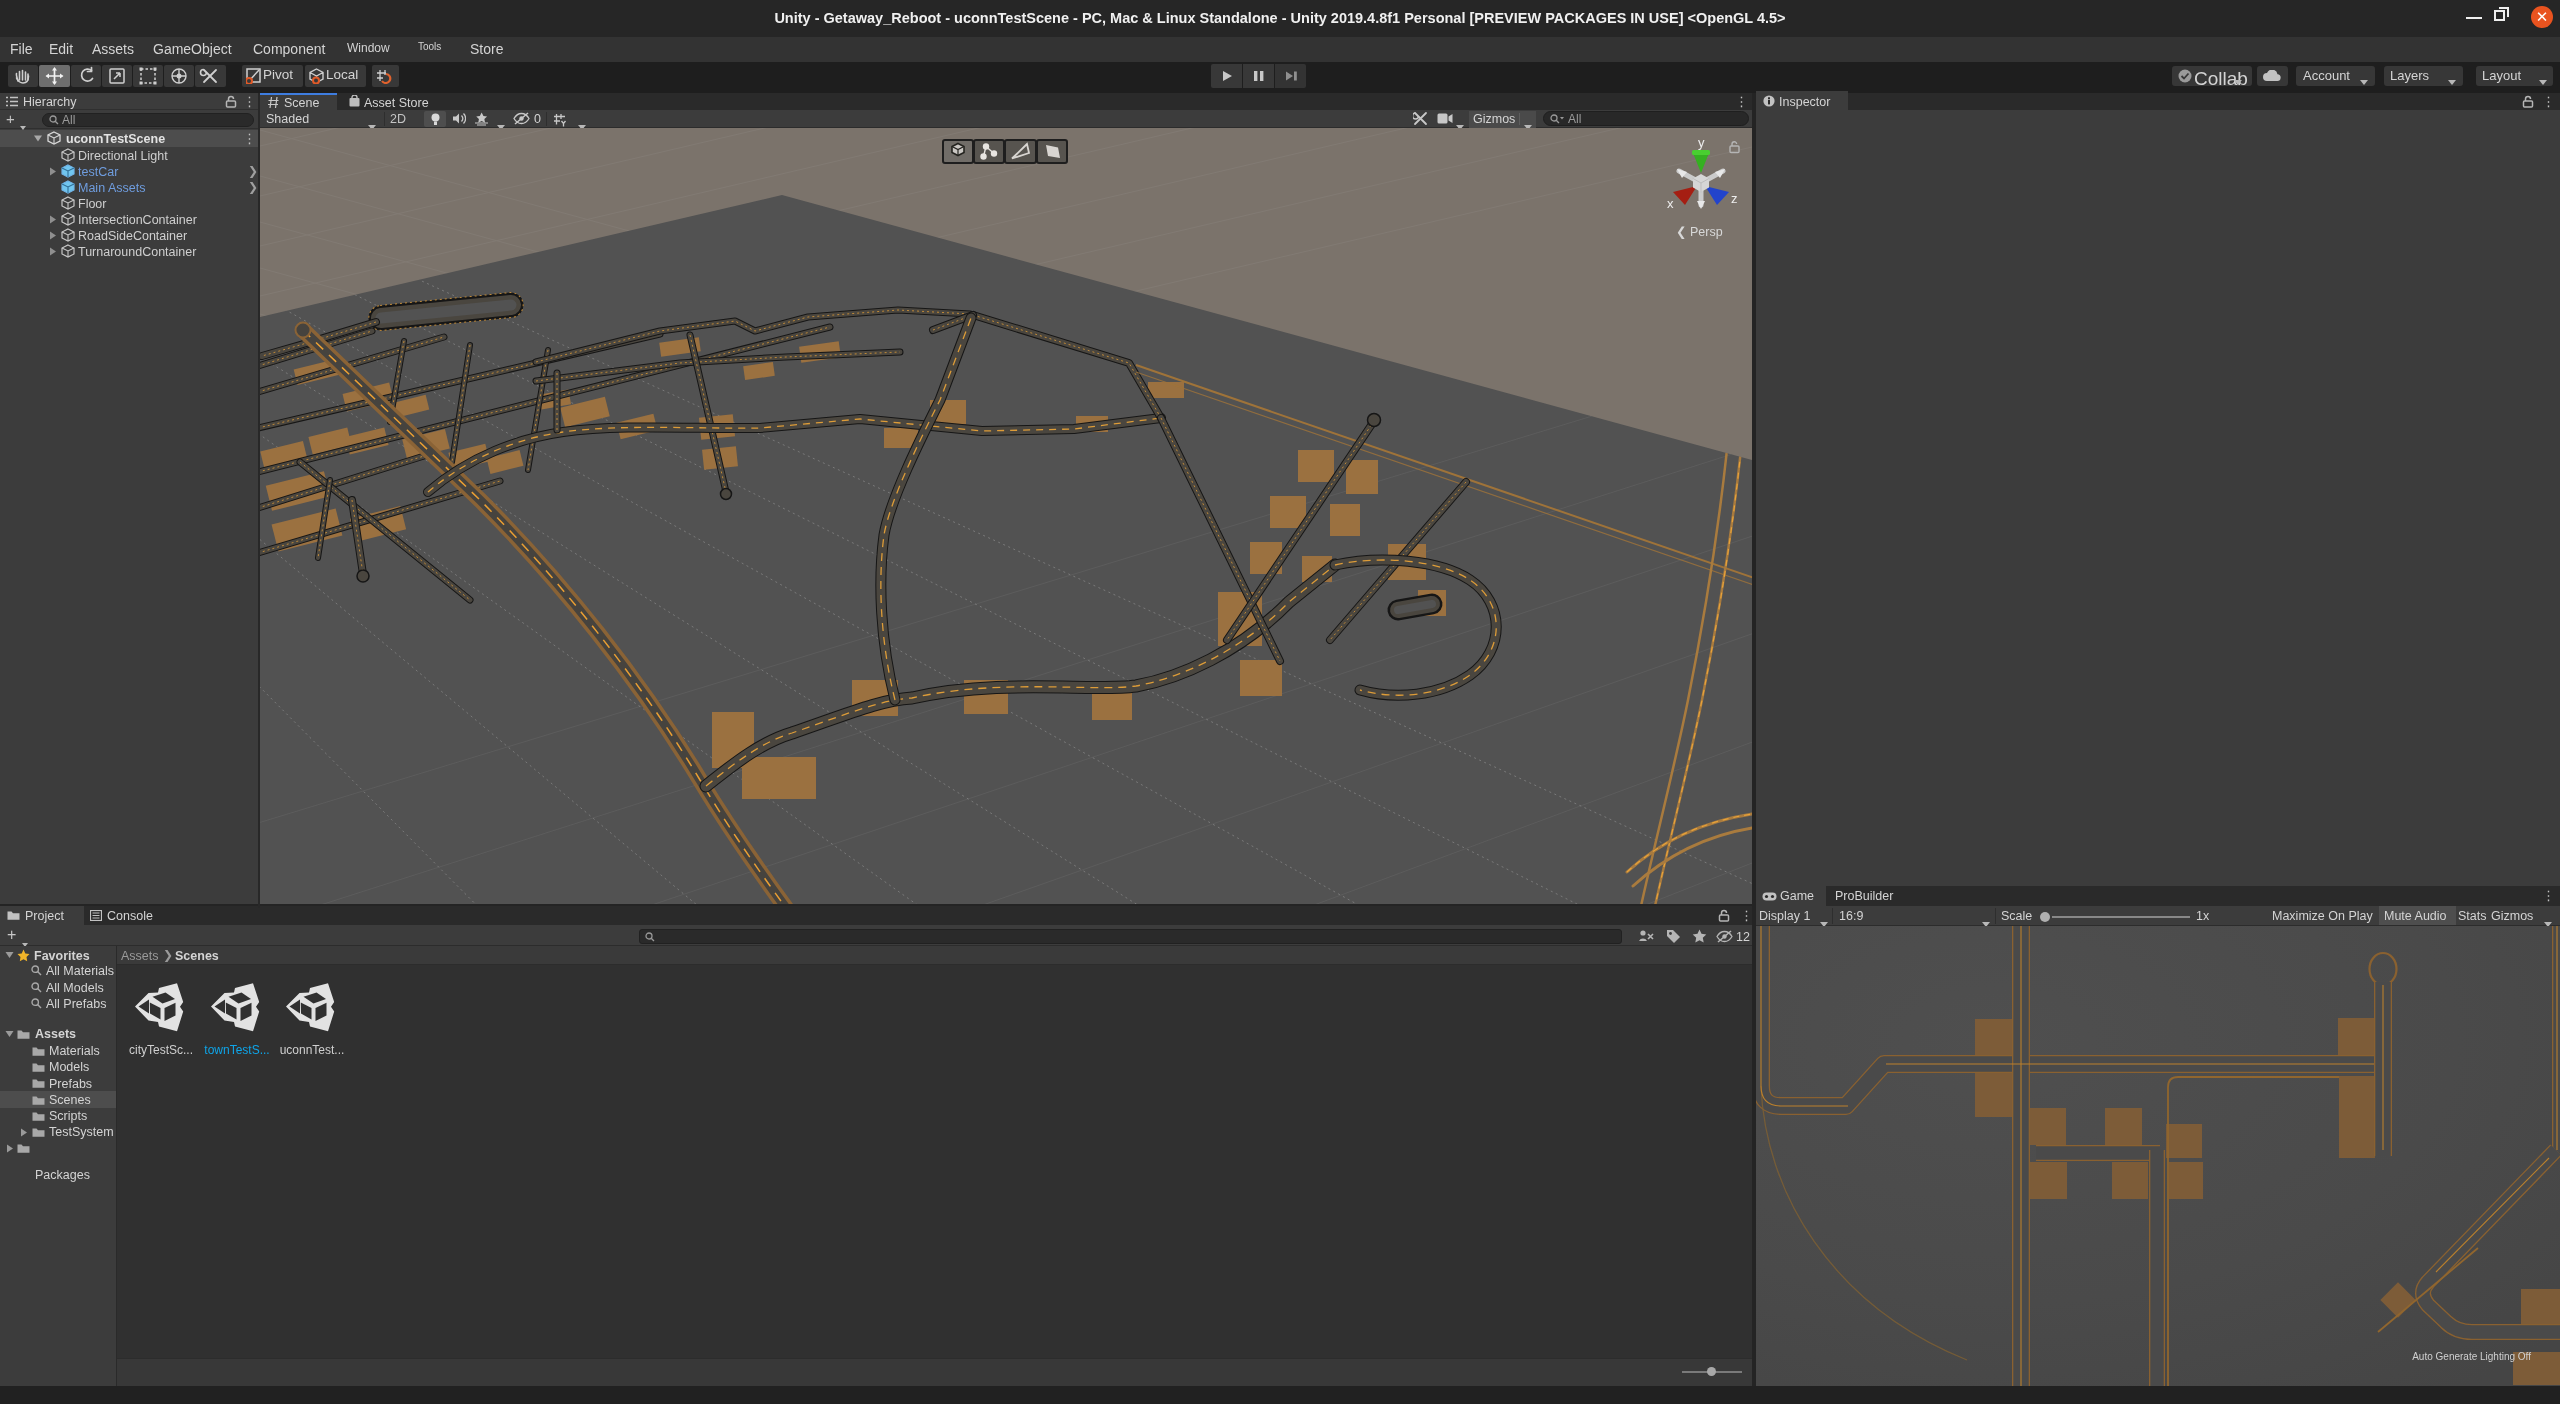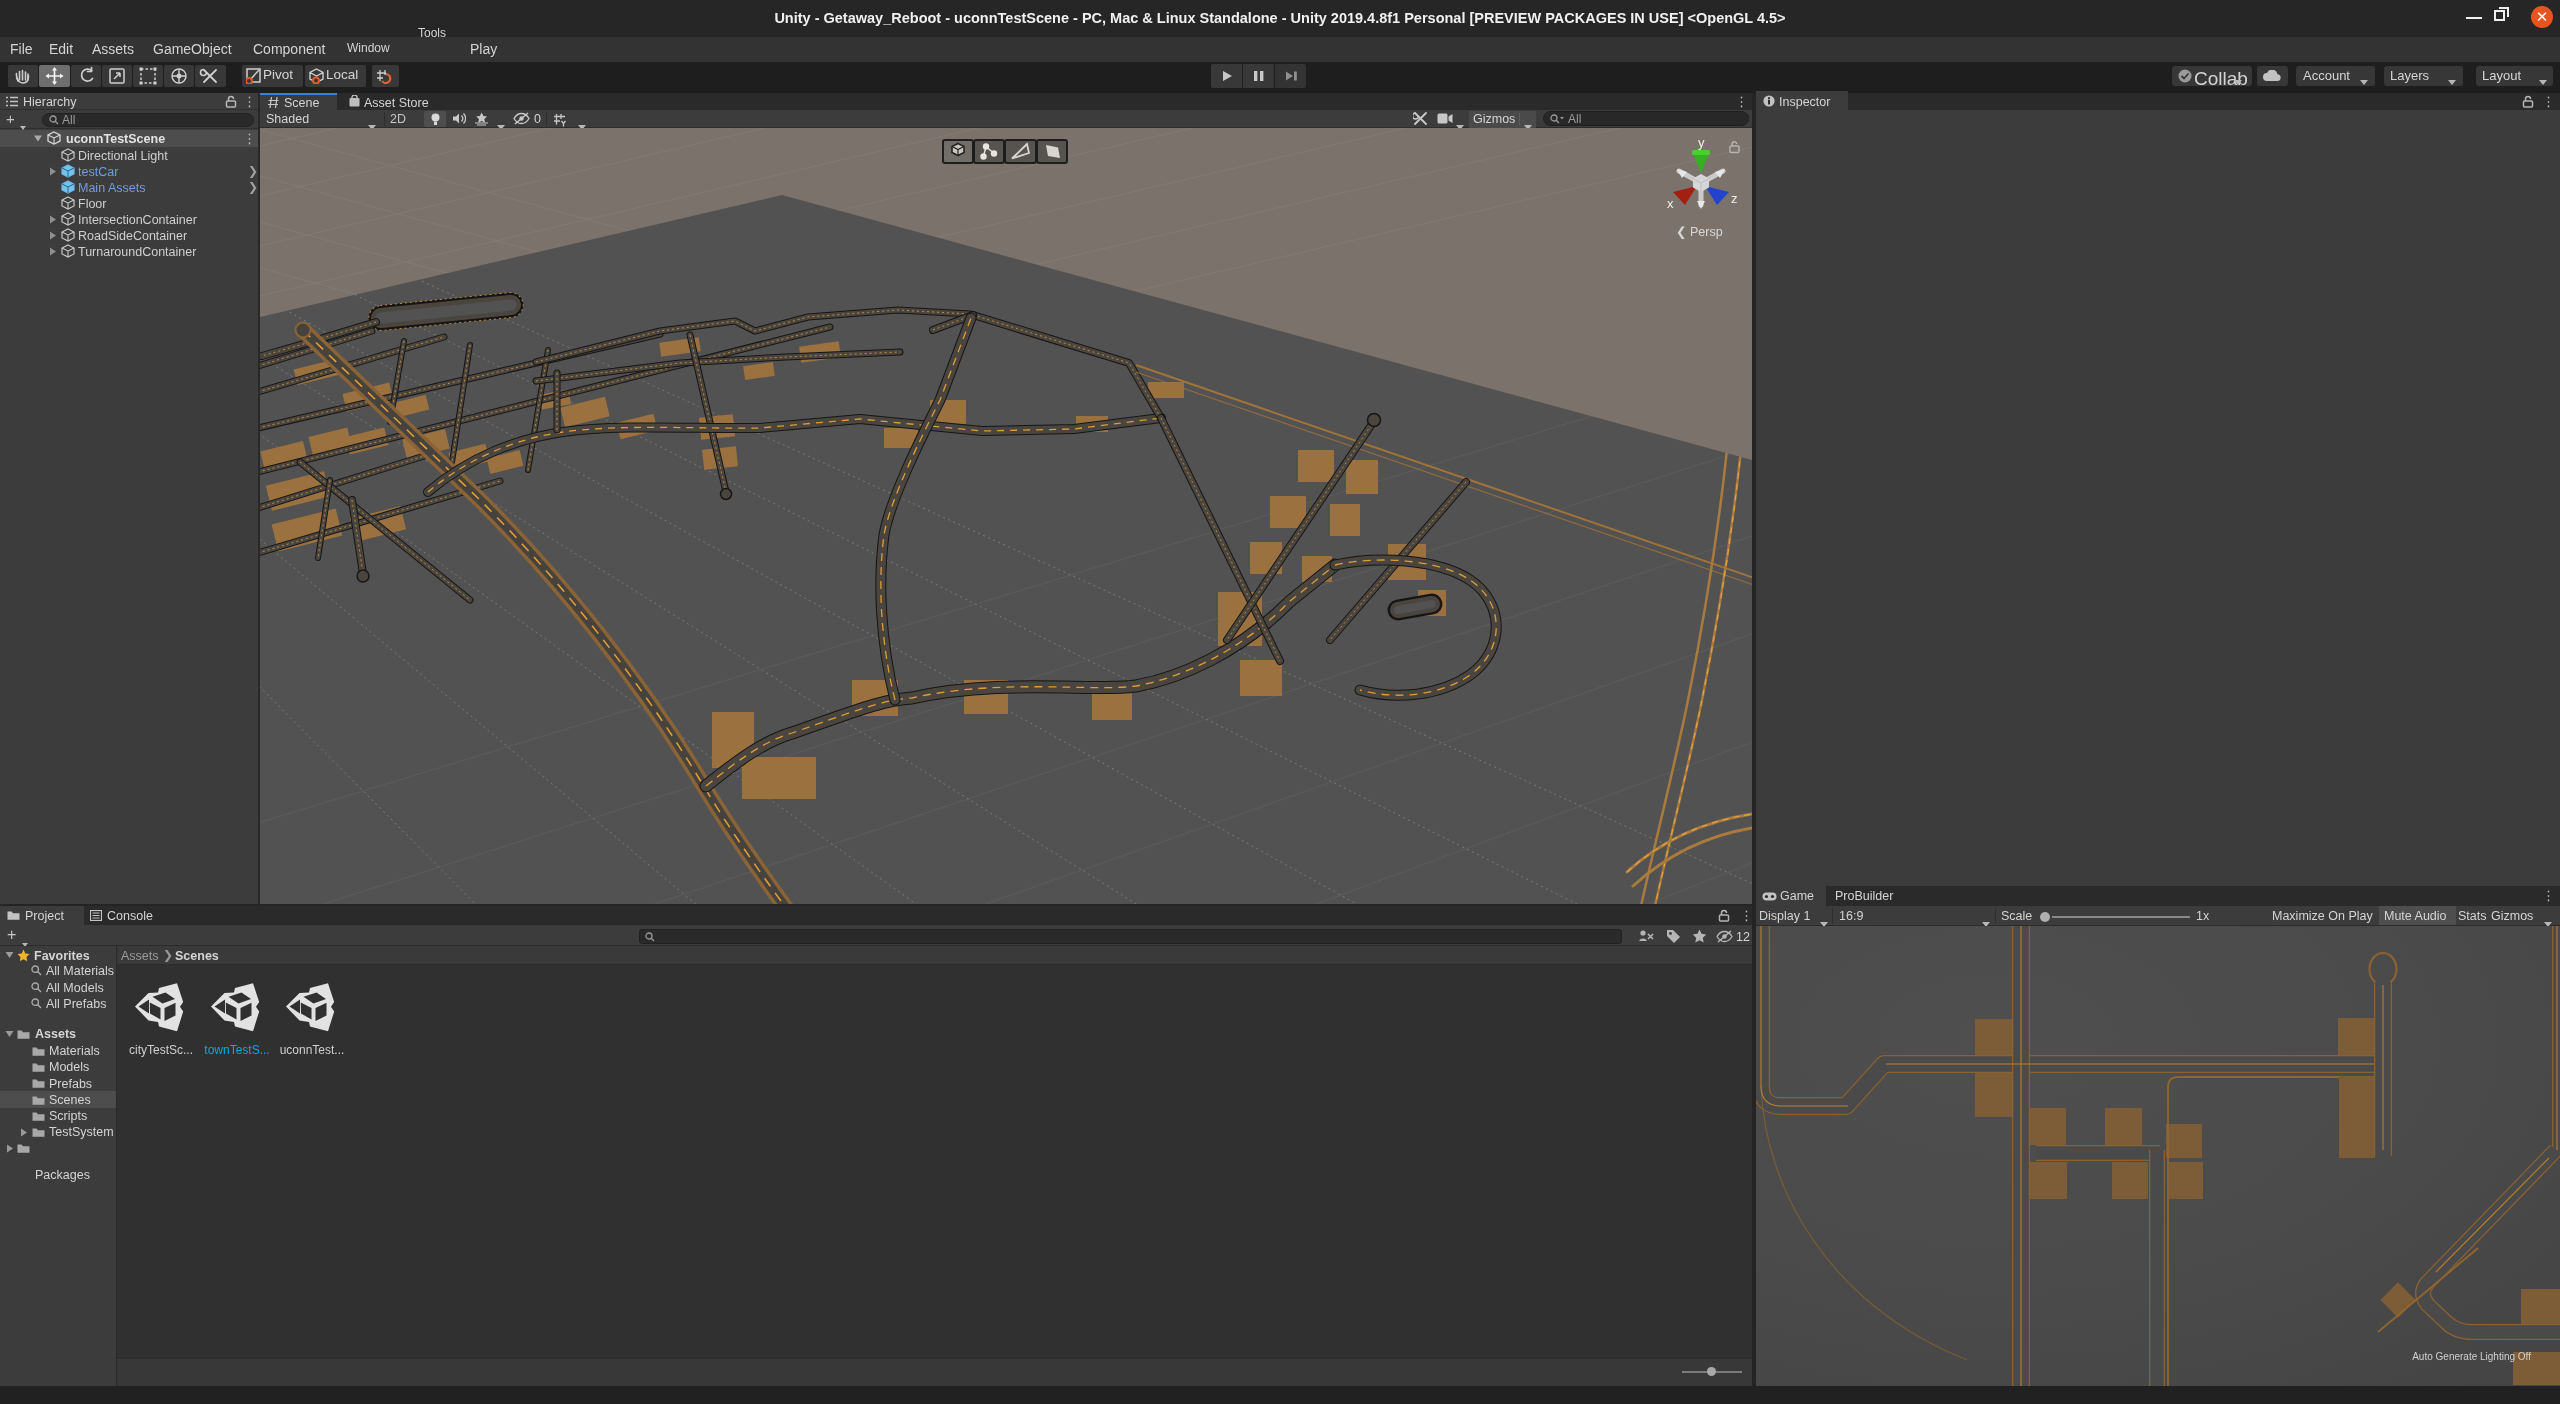--- a/index.html
+++ b/index.html
@@ -23,22 +23,22 @@
 <div class="abs" style="left:2531px;top:6px;width:22px;height:22px;border-radius:50%;background:#e9531f;color:#fff;
   text-align:center;line-height:21px;font-size:15px;">✕</div>
 
 <div class="abs" style="left:0;top:37px;width:2560px;height:25px;background:#333333;"></div>
 <div class="abs txt" style="top:41px;left:10px;font-size:14px;">File</div>
 <div class="abs txt" style="top:41px;left:49px;font-size:14px;">Edit</div>
 <div class="abs txt" style="top:41px;left:92px;font-size:14px;">Assets</div>
 <div class="abs txt" style="top:41px;left:153px;font-size:14px;">GameObject</div>
 <div class="abs txt" style="top:41px;left:253px;font-size:14px;">Component</div>
 <div class="abs txt" style="top:41px;left:347px;font-size:12px;">Window</div>
-<div class="abs txt" style="top:26px;left:418px;font-size:12px;">Tools</div>
-<div class="abs txt" style="top:41px;left:470px;font-size:14px;">Play</div>
+<div class="abs txt" style="top:41px;left:418px;font-size:10px;">Tools</div>
+<div class="abs txt" style="top:41px;left:470px;font-size:14px;">Store</div>
 
 <div class="abs" style="left:0;top:62px;width:2560px;height:31px;background:#1e1e1e;"></div>
 <div id="toolbar-icons">
 
   <svg class="abs" style="left:8px;top:65px;" width="400" height="22" viewBox="0 0 400 22">
     <g>
       <rect x="0" y="0" width="30" height="22" rx="2" fill="#383838"></rect>
       <rect x="31" y="0" width="31" height="22" rx="2" fill="#6e6e6e"></rect>
       <rect x="63" y="0" width="30" height="22" rx="2" fill="#383838"></rect>
       <rect x="94" y="0" width="30" height="22" rx="2" fill="#383838"></rect>

